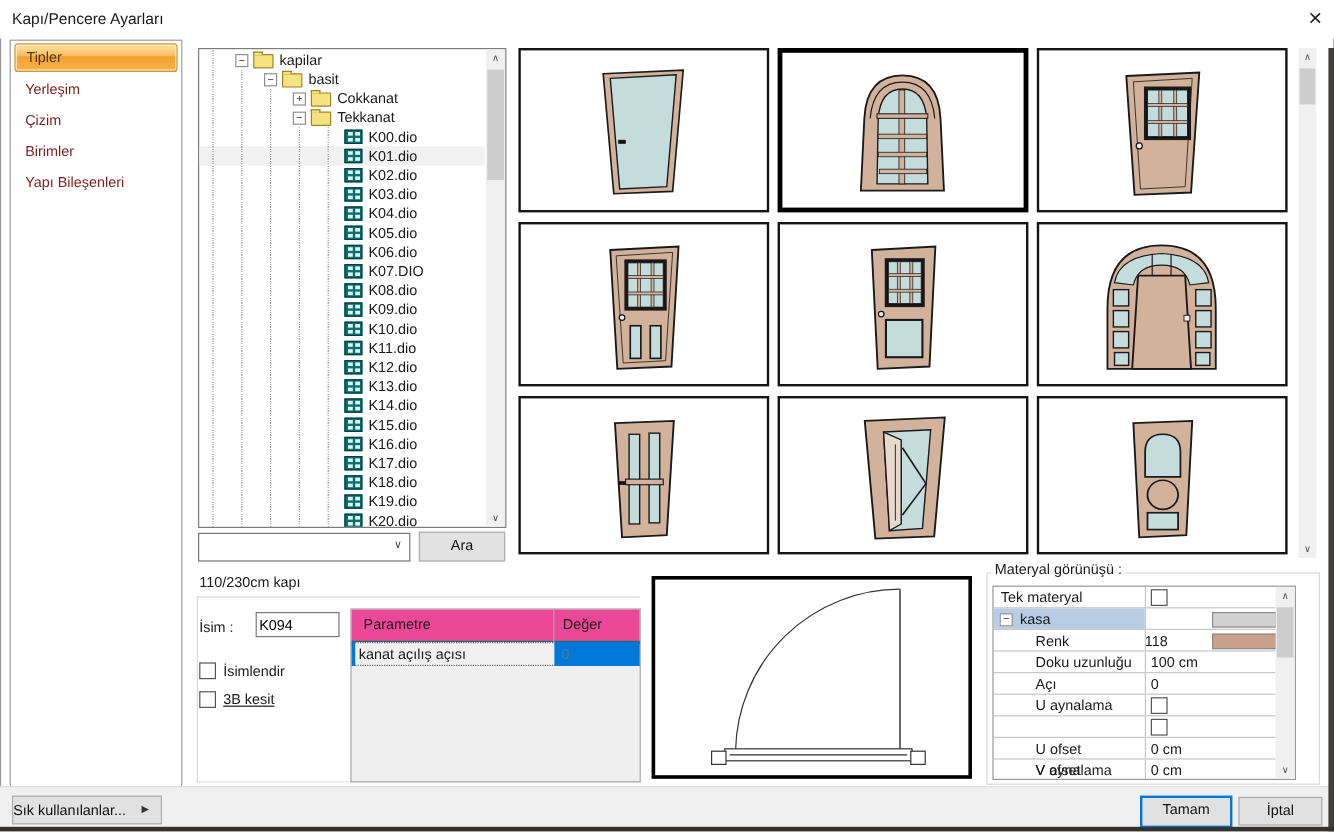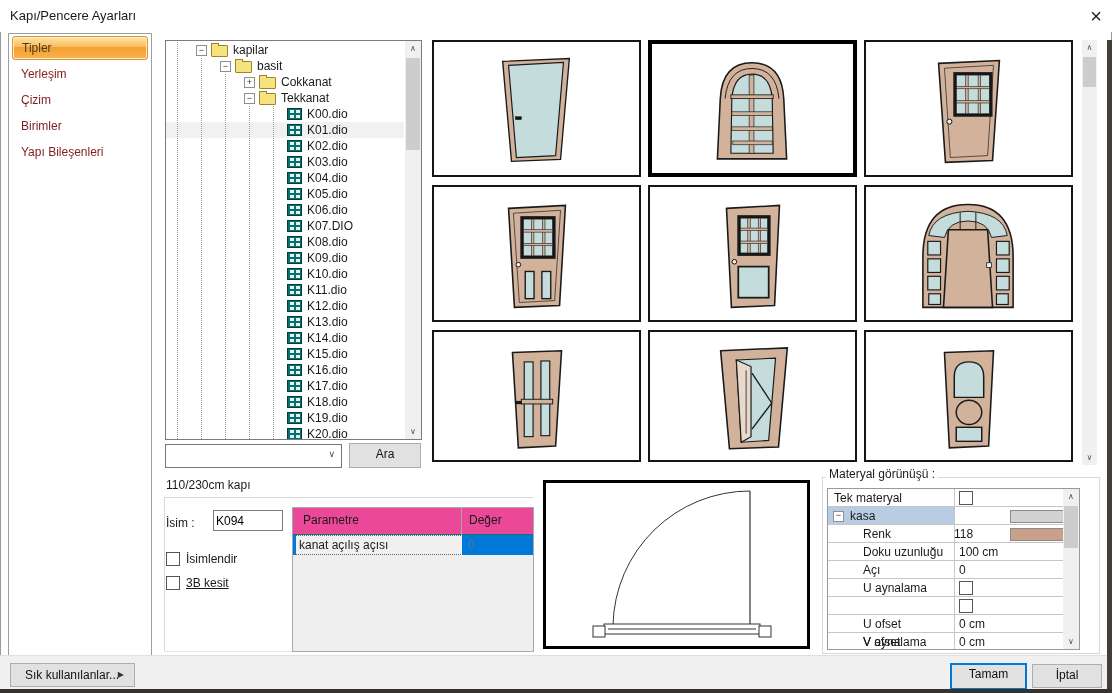--- a/index.html
+++ b/index.html
@@ -76,21 +76,21 @@
   .mrow .nm{position:absolute;top:2px;}
   .mrow .hl{position:absolute;left:0;top:0;width:126px;height:100%;background:#b8cce4;}
   .mrow .vdiv{position:absolute;left:126px;top:0;width:1px;height:100%;background:#c6c6c6;}
   .mrow .val{position:absolute;left:131px;top:2px;}
   .mrow .num{position:absolute;left:126px;top:2px;width:52px;text-align:left;}
   .mrow .mcb{position:absolute;left:131px;top:2px;width:12px;height:12px;border:1px solid #555;background:#fff;}
   .mrow .swatch{position:absolute;left:182px;top:3px;width:52px;height:11px;border:1px solid #8a8a8a;}
   .mrow .mexp{position:absolute;left:5px;top:4px;width:9px;height:9px;border:1px solid #8f8f8f;background:#fff;font-size:9px;line-height:7px;text-align:center;color:#333;}
   
   .footer{left:0;top:655px;width:1112px;height:38px;background:#f0f0f0;border-top:1px solid #dfdfdf;}
-  .fav{left:10px;top:663px;width:125px;height:24px;line-height:22px;text-align:left;padding-left:14px;box-sizing:border-box;}
+  .fav{left:10px;top:663px;width:125px;height:24px;line-height:22px;text-align:left;box-sizing:border-box;}
   .fav .arr{position:absolute;right:10px;top:0;font-size:8px;color:#333;}
   .ok{left:950px;top:663px;width:73px;height:23px;line-height:19px;border:2px solid #0078d7;}
   .cancel{left:1032px;top:664px;width:68px;height:22px;line-height:20px;}
 </style>
 </head>
 <body>
 
 <div class="abs titlebar">
   <div class="abs title">Kapı/Pencere Ayarları</div>
   <div class="abs close">×</div>

